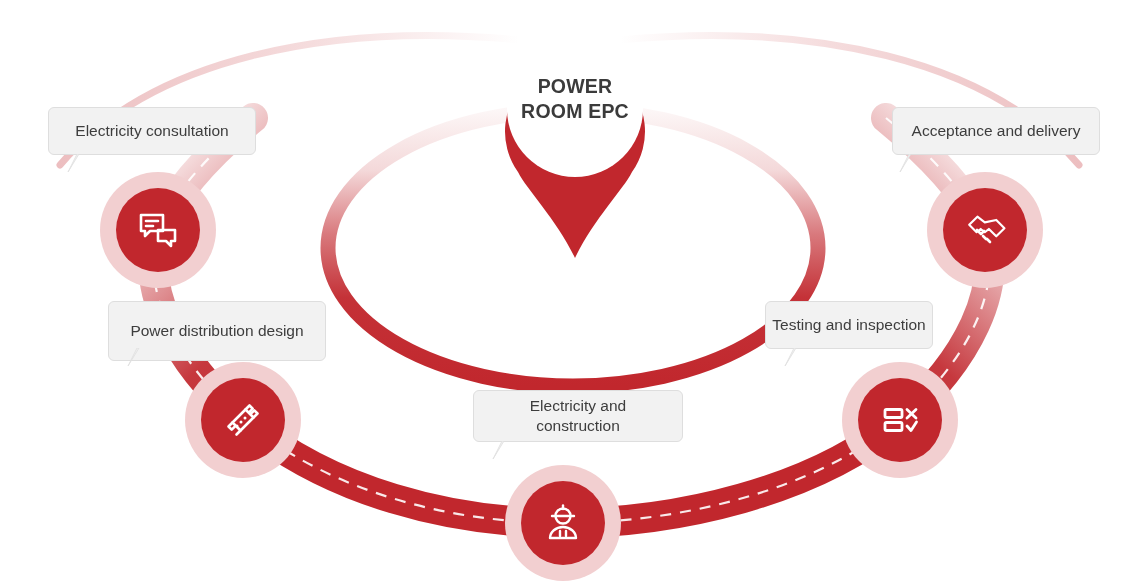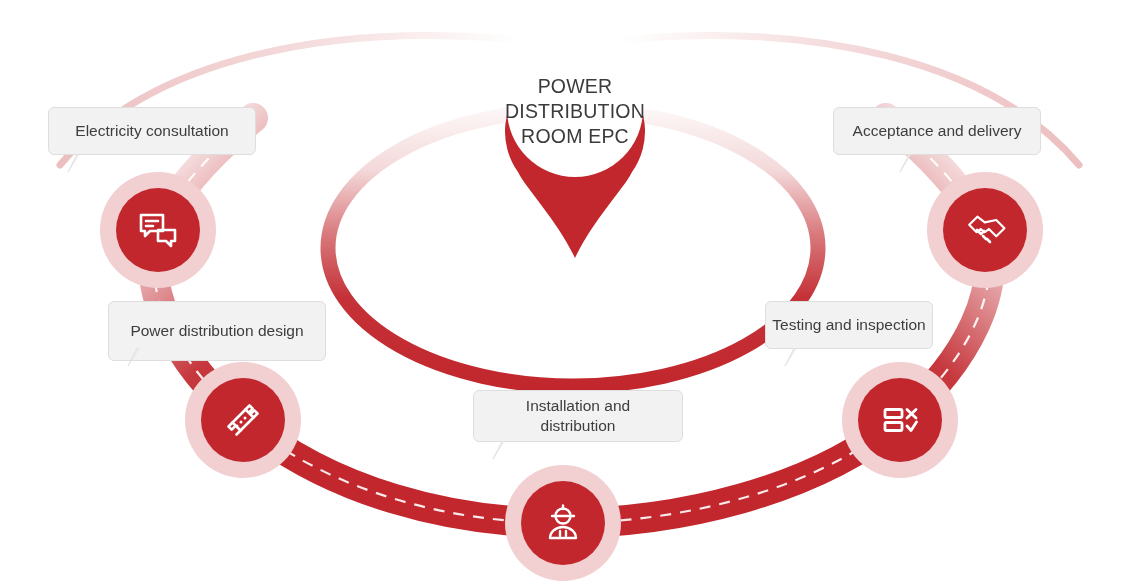--- a/index.html
+++ b/index.html
@@ -33,21 +33,21 @@
     width: 156px;
     height: 230px;
   }
   .pin-title {
     position: absolute;
     left: 0;
     top: 44px;
     width: 156px;
     text-align: center;
     font-size: 19.5px;
-    font-weight: normal;
+    font-weight: bold;
     line-height: 25px;
     color: #3b3b3b;
     letter-spacing: 0.2px;
   }
 
   
   .node {
     position: absolute;
     width: 116px;
     height: 116px;
@@ -245,54 +245,53 @@
   <div class="label" style="left:108px; top:301px; width:218px; height:60px;">
     <span>Power distribution design</span>
   </div>
   <div class="label-tail" style="left:126px; top:348px;">
     <svg width="16" height="20" viewBox="0 0 16 20">
       <path d="M11 0 L13 0 L2 18 Z" fill="#f2f2f2" stroke="#dedede" stroke-width="0.8"></path>
     </svg>
   </div>
 
   <div class="label wrap" style="left:473px; top:390px; width:210px; height:52px;">
-    <span>Installation and distribution</span>
+    <span>Electricity and construction</span>
   </div>
   <div class="label-tail" style="left:491px; top:441px;">
     <svg width="16" height="20" viewBox="0 0 16 20">
       <path d="M11 0 L13 0 L2 18 Z" fill="#f2f2f2" stroke="#dedede" stroke-width="0.8"></path>
     </svg>
   </div>
 
   <div class="label" style="left:765px; top:301px; width:168px; height:48px;">
     <span>Testing and inspection</span>
   </div>
   <div class="label-tail" style="left:783px; top:348px;">
     <svg width="16" height="20" viewBox="0 0 16 20">
       <path d="M11 0 L13 0 L2 18 Z" fill="#f2f2f2" stroke="#dedede" stroke-width="0.8"></path>
     </svg>
   </div>
 
-  <div class="label" style="left:833px; top:107px; width:208px; height:48px;">
+  <div class="label" style="left:892px; top:107px; width:208px; height:48px;">
     <span>Acceptance and delivery</span>
   </div>
   <div class="label-tail" style="left:898px; top:154px;">
     <svg width="16" height="20" viewBox="0 0 16 20">
       <path d="M11 0 L13 0 L2 18 Z" fill="#f2f2f2" stroke="#dedede" stroke-width="0.8"></path>
     </svg>
   </div>
 
   <div class="pin">
     <svg width="156" height="230" viewBox="0 0 156 230">
       <path d="M78 228
                C 60 190, 30 160, 21 142
                A 70 70 0 1 1 135 142
                C 126 160, 96 190, 78 228 Z" fill="#c1272d"></path>
       <circle cx="78" cy="79" r="68" fill="#ffffff"></circle>
     </svg>
     <div class="pin-title">
       <div>POWER</div>
-      <div>DISTRIBUTION</div>
       <div>ROOM EPC</div>
     </div>
   </div>
 
 </div>
 
 </body></html>

